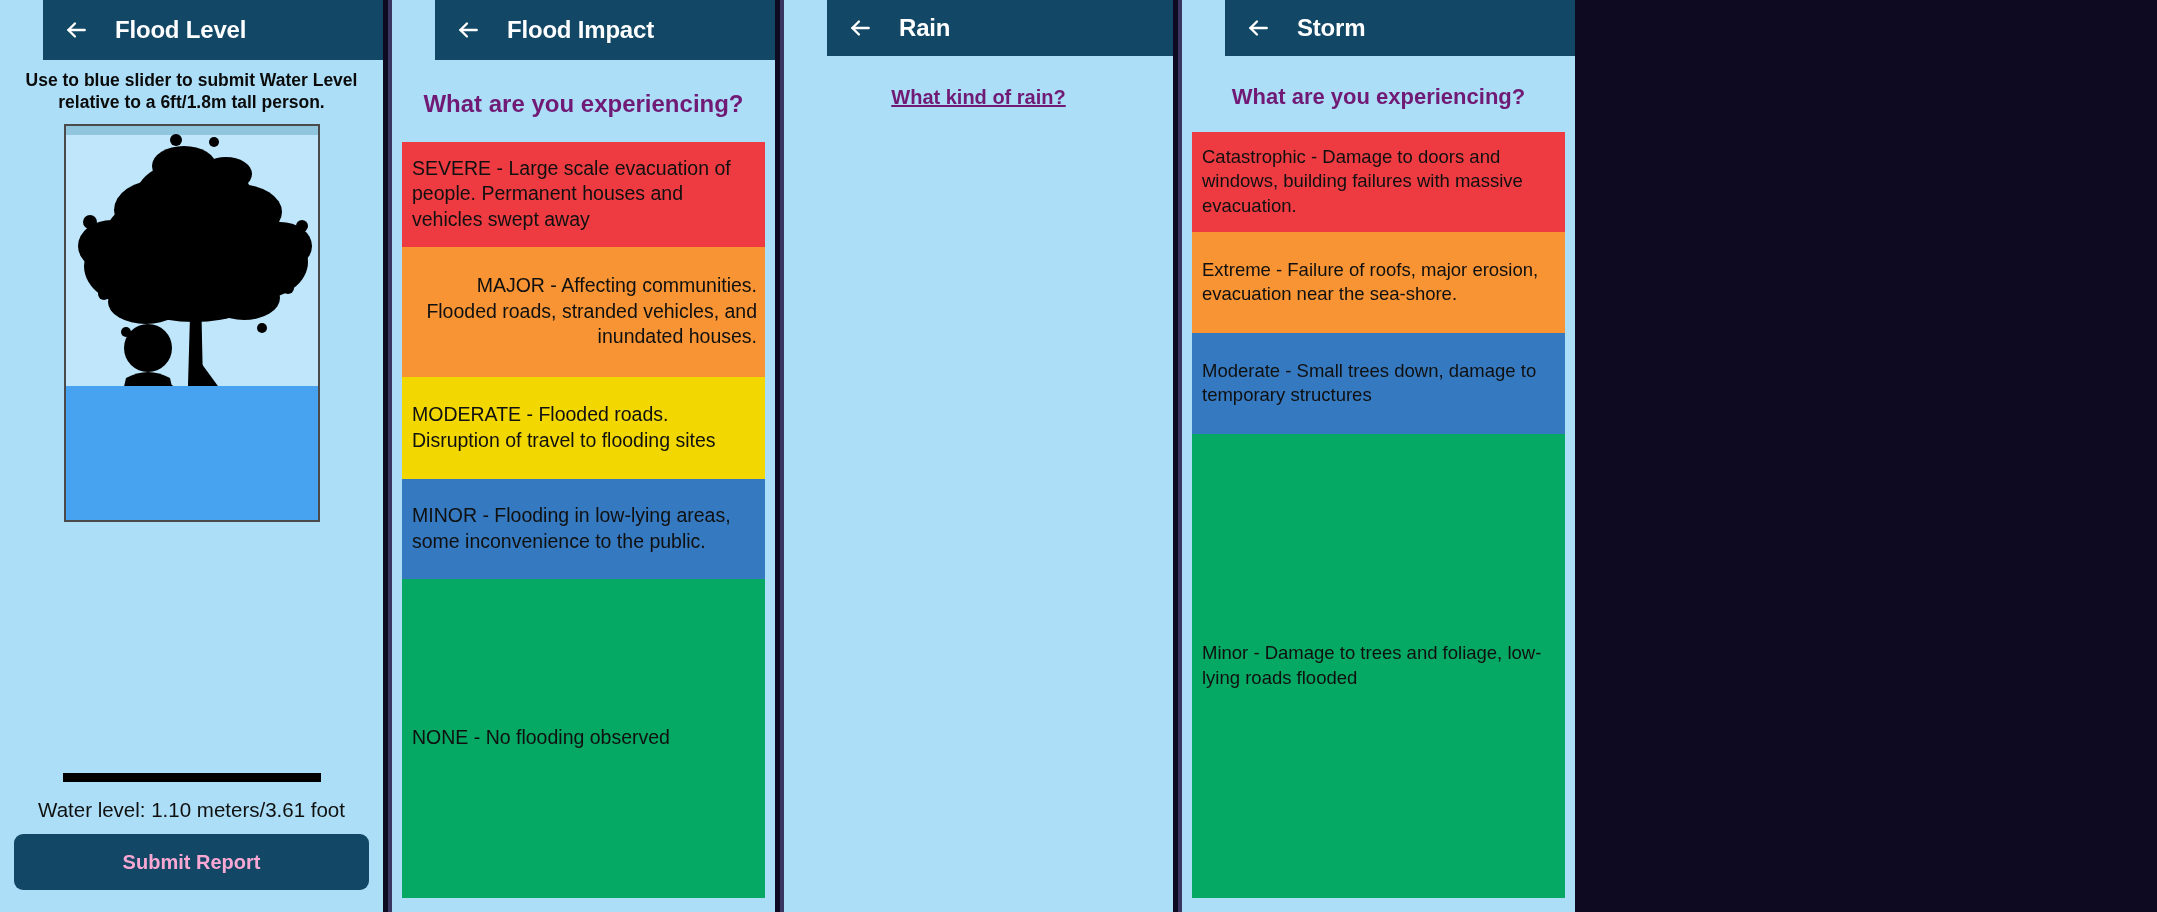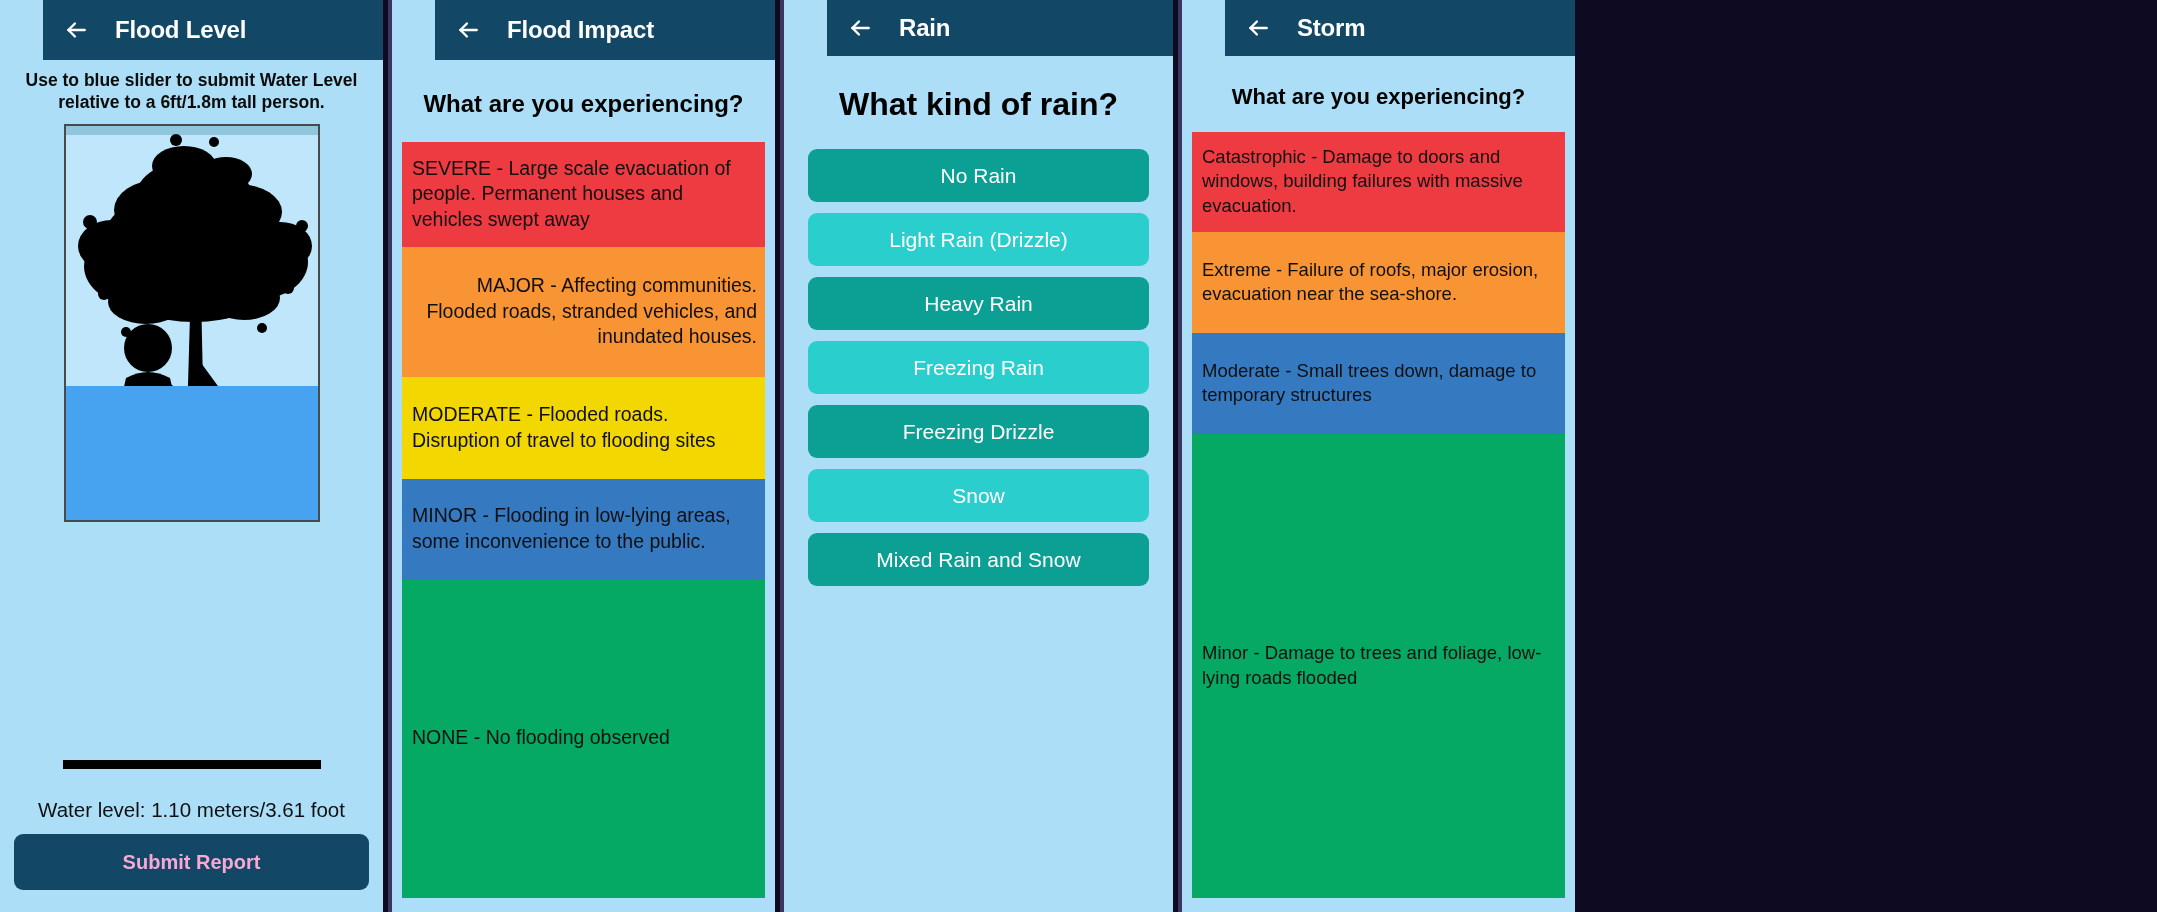--- a/index.html
+++ b/index.html
@@ -112,46 +112,46 @@
   .gauge-baseline {
     width: 258px;
     height: 9px;
     background: #000000;
     margin: 0 auto;
   }
   .water-readout {
     text-align: center;
     font-size: 20.5px;
     color: #101010;
-    padding: 29px 6px 12px;
+    padding: 16px 6px 12px;
     white-space: nowrap;
   }
   .submit-btn {
     margin: 0 14px 22px;
     height: 56px;
     background: #124765;
     color: #f9a8d4;
     border: none;
     border-radius: 9px;
     font-size: 20px;
     font-weight: bold;
     font-family: "Liberation Sans", sans-serif;
     cursor: pointer;
     flex: 0 0 auto;
   }
 
   
   .question {
     text-align: center;
-    color: #000000;
+    color: #701a75;
     font-weight: bold;
     flex: 0 0 auto;
   }
   .p2 .question { font-size: 24px; padding: 30px 8px 24px; }
-  .p3 .question { font-size: 32px; padding: 30px 8px 26px; }
+  .p3 .question { font-size: 20px; padding: 30px 8px 26px; text-decoration: underline; }
   .p4 .question { font-size: 22px; padding: 28px 8px 22px; }
 
   
   .severity-stack {
     flex: 1 1 auto;
     display: flex;
     flex-direction: column;
     margin: 0 10px 14px;
   }
   .severity-item {
@@ -295,30 +295,20 @@
       <span class="back-arrow">
         <svg viewBox="0 0 24 24" fill="none" stroke="#ffffff" stroke-width="2.2" stroke-linecap="round" stroke-linejoin="round">
           <line x1="20" y1="12" x2="5" y2="12"></line>
           <polyline points="11,18 5,12 11,6"></polyline>
         </svg>
       </span>
       <span class="appbar-title">Rain</span>
     </div>
     <div class="body">
       <div class="question">What kind of rain?</div>
-      <div class="rain-stack">
-        <button class="rain-btn" style="background:#0CA094">No Rain</button>
-        <button class="rain-btn" style="background:#2ACFCD">Light Rain (Drizzle)</button>
-        <button class="rain-btn" style="background:#0CA094">Heavy Rain</button>
-        <button class="rain-btn" style="background:#2ACFCD">Freezing Rain</button>
-        <button class="rain-btn" style="background:#0CA094">Freezing Drizzle</button>
-        <button class="rain-btn" style="background:#2ACFCD">Snow</button>
-        <button class="rain-btn" style="background:#0CA094">Mixed Rain and Snow</button>
-        <div class="rain-spacer"></div>
-      </div>
     </div>
   </div>
 
   <div class="panel p4">
     <div class="appbar">
       <span class="back-arrow">
         <svg viewBox="0 0 24 24" fill="none" stroke="#ffffff" stroke-width="2.2" stroke-linecap="round" stroke-linejoin="round">
           <line x1="20" y1="12" x2="5" y2="12"></line>
           <polyline points="11,18 5,12 11,6"></polyline>
         </svg>

